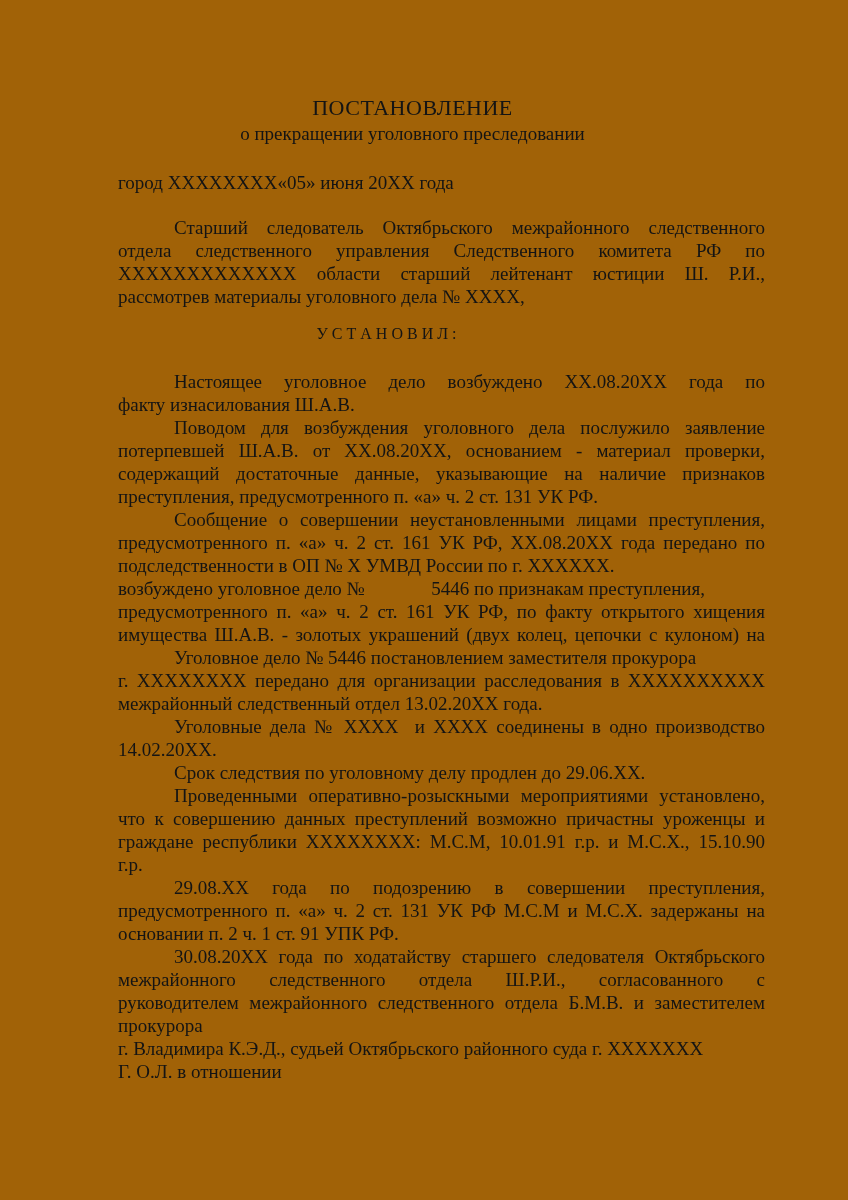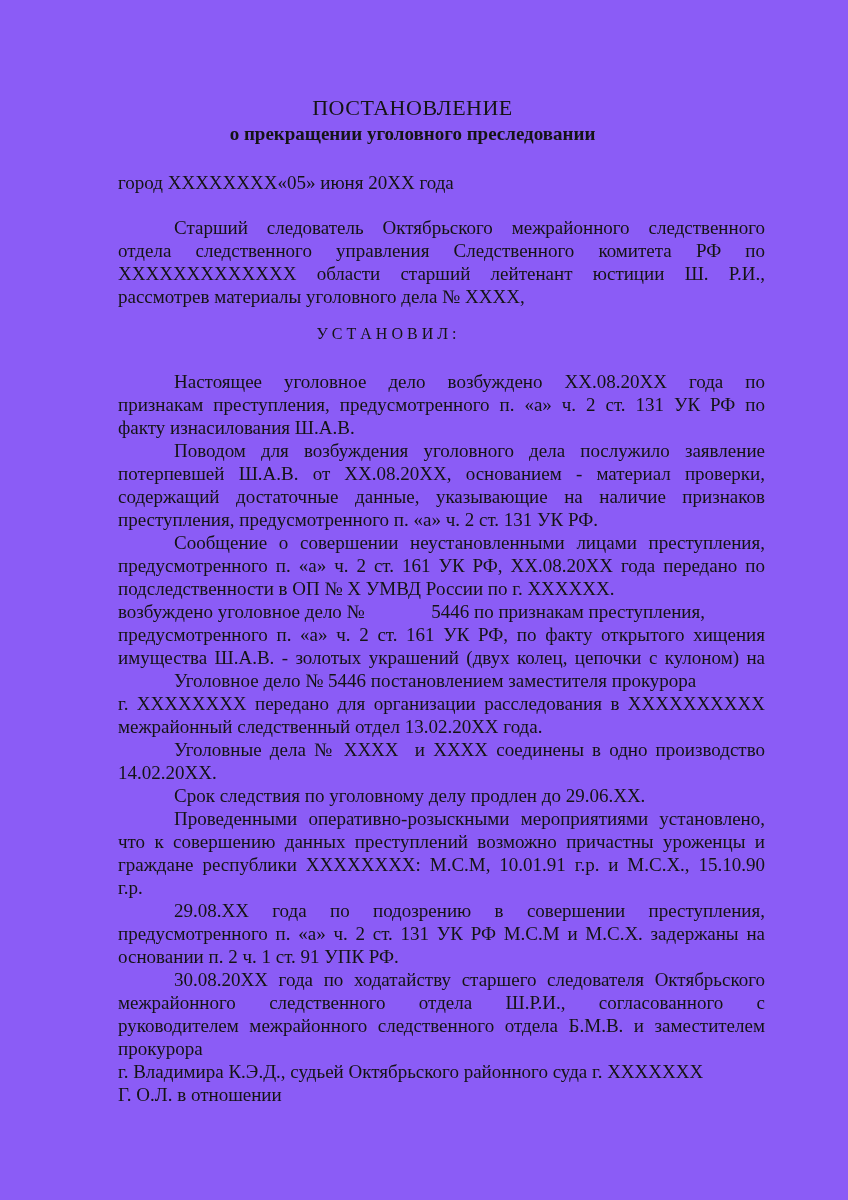--- a/index.html
+++ b/index.html
@@ -4,40 +4,40 @@
 <style>
   html, body {
     margin: 0;
     padding: 0;
     background: #ffffff;
   }
   .page {
     position: relative;
     width: 848px;
     height: 1200px;
-    background: #8b5cf6;
+    background: #a16207;
     font-family: "Liberation Serif", "DejaVu Serif", serif;
     color: #141414;
     overflow: hidden;
   }
   .doc-header {
     margin: 95px 83px 0 118px;
     padding-right: 58px;
     text-align: center;
   }
   .doc-title {
     font-size: 22px;
     line-height: 26px;
     letter-spacing: 0.5px;
     font-weight: normal;
   }
   .doc-subtitle {
     font-size: 19px;
     line-height: 26px;
-    font-weight: bold;
+    font-weight: normal;
   }
   .city-row {
     margin: 24px 83px 8px 118px;
     display: flex;
     justify-content: flex-start;
     font-size: 19px;
     line-height: 23px;
   }
   .preamble {
     margin: 22px 83px 0 118px;
@@ -85,21 +85,20 @@
     <div class="ln ind j">Старший следователь Октябрьского межрайонного следственного</div>
     <div class="ln j">отдела следственного управления Следственного комитета РФ по</div>
     <div class="ln j">ХХХХХХХХХХХХХ области старший лейтенант юстиции Ш. Р.И.,</div>
     <div class="ln">рассмотрев материалы уголовного дела № ХХХХ,</div>
   </div>
 
   <div class="ustanovil">У С Т А Н О В И Л :</div>
 
   <div class="doc-body">
     <div class="ln ind j">Настоящее уголовное дело возбуждено ХХ.08.20ХХ года по</div>
-    <div class="ln j">признакам преступления, предусмотренного п. «а» ч. 2 ст. 131 УК РФ по</div>
     <div class="ln">факту изнасилования Ш.А.В.</div>
     <div class="ln ind j">Поводом для возбуждения уголовного дела послужило заявление</div>
     <div class="ln j">потерпевшей Ш.А.В. от ХХ.08.20ХХ, основанием - материал проверки,</div>
     <div class="ln j">содержащий достаточные данные, указывающие на наличие признаков</div>
     <div class="ln">преступления, предусмотренного п. «а» ч. 2 ст. 131 УК РФ.</div>
     <div class="ln ind j">Сообщение о совершении неустановленными лицами преступления,</div>
     <div class="ln j">предусмотренного п. «а» ч. 2 ст. 161 УК РФ, ХХ.08.20ХХ года передано по</div>
     <div class="ln">подследственности в ОП № Х УМВД России по г. ХХХХХХ.</div>
     <div class="ln">возбуждено уголовное дело №&nbsp;&nbsp;&nbsp;&nbsp;&nbsp;&nbsp;&nbsp;&nbsp;&nbsp;&nbsp;&nbsp;&nbsp;&nbsp; 5446 по признакам преступления,</div>
     <div class="ln j">предусмотренного п. «а» ч. 2 ст. 161 УК РФ, по факту открытого хищения</div>

